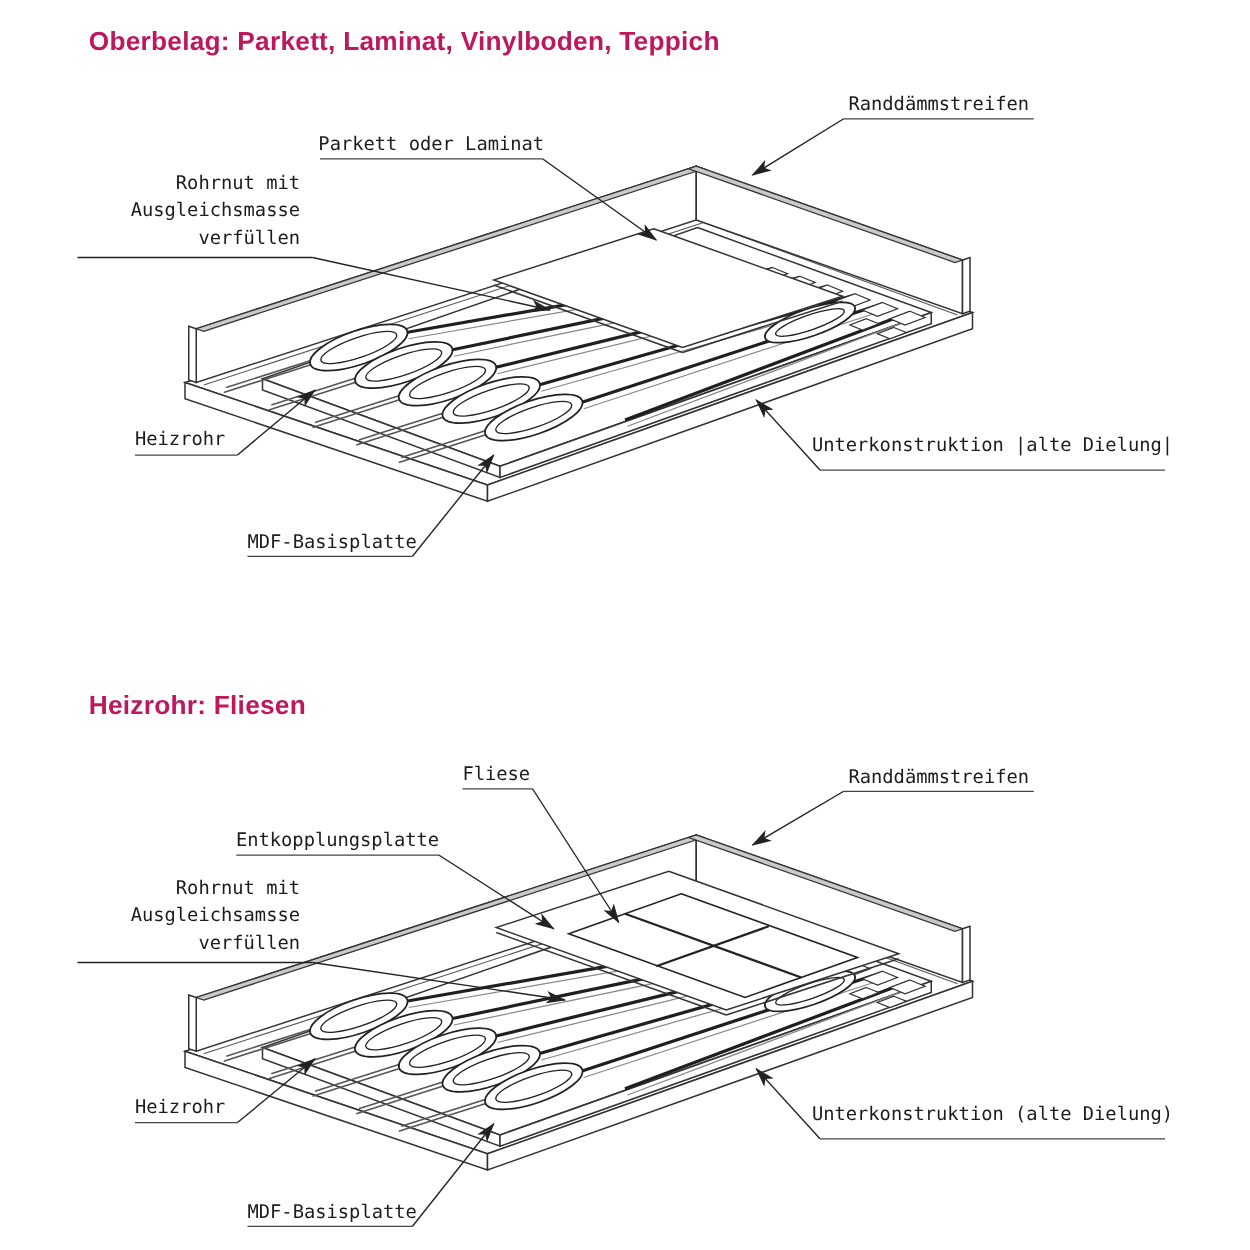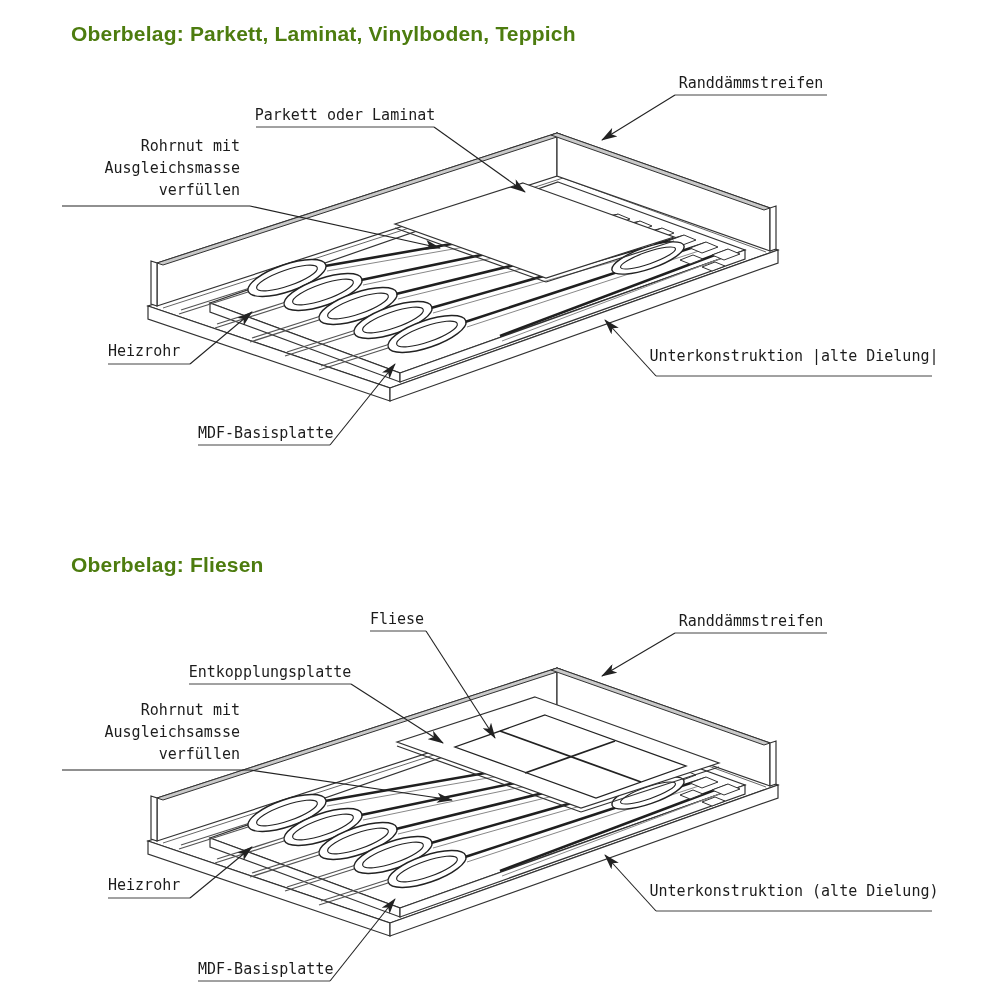--- a/index.html
+++ b/index.html
@@ -1,33 +1,33 @@
 <!DOCTYPE html>
 <html><head>
 <meta charset="utf-8">
 <style>
   html,body{margin:0;padding:0;background:#fff;}
   #page{position:relative;width:1000px;height:1000px;background:#ffffff;overflow:hidden;
         font-family:"Liberation Sans", sans-serif;}
-  .title{position:absolute;font-weight:bold;font-size:21px;color:#4d7c0f;letter-spacing:.2px;
+  .title{position:absolute;font-weight:bold;font-size:21px;color:#be185d;letter-spacing:.2px;
          font-family:"Liberation Sans", sans-serif;}
   #t1{left:71px;top:22px;}
   #t2{left:71px;top:553px;}
   svg{position:absolute;left:0;top:0;}
   text{font-family:"DejaVu Sans Mono", monospace;font-size:15px;fill:#1c1c1c;}
   .leader{stroke:#222;stroke-width:1.1;fill:none;}
   .uline{stroke:#444;stroke-width:1;fill:none;}
 </style>
 </head>
 <body>
 
 <div id="page">
 
   <div class="title" id="t1">Oberbelag: Parkett, Laminat, Vinylboden, Teppich</div>
-  <div class="title" id="t2">Oberbelag: Fliesen</div>
+  <div class="title" id="t2">Heizrohr: Fliesen</div>
 
   <svg width="1000" height="1000" viewBox="0 0 1000 1000">
     <defs>
       <marker id="arr" markerUnits="userSpaceOnUse" markerWidth="16" markerHeight="10" refX="15" refY="5" orient="auto">
         <path d="M0,0 L16,5 L0,10 L4,5 Z" fill="#222"></path>
       </marker>
 
       <g id="assembly" stroke="#333" fill="none" stroke-width="1.2">
 
         <g>

